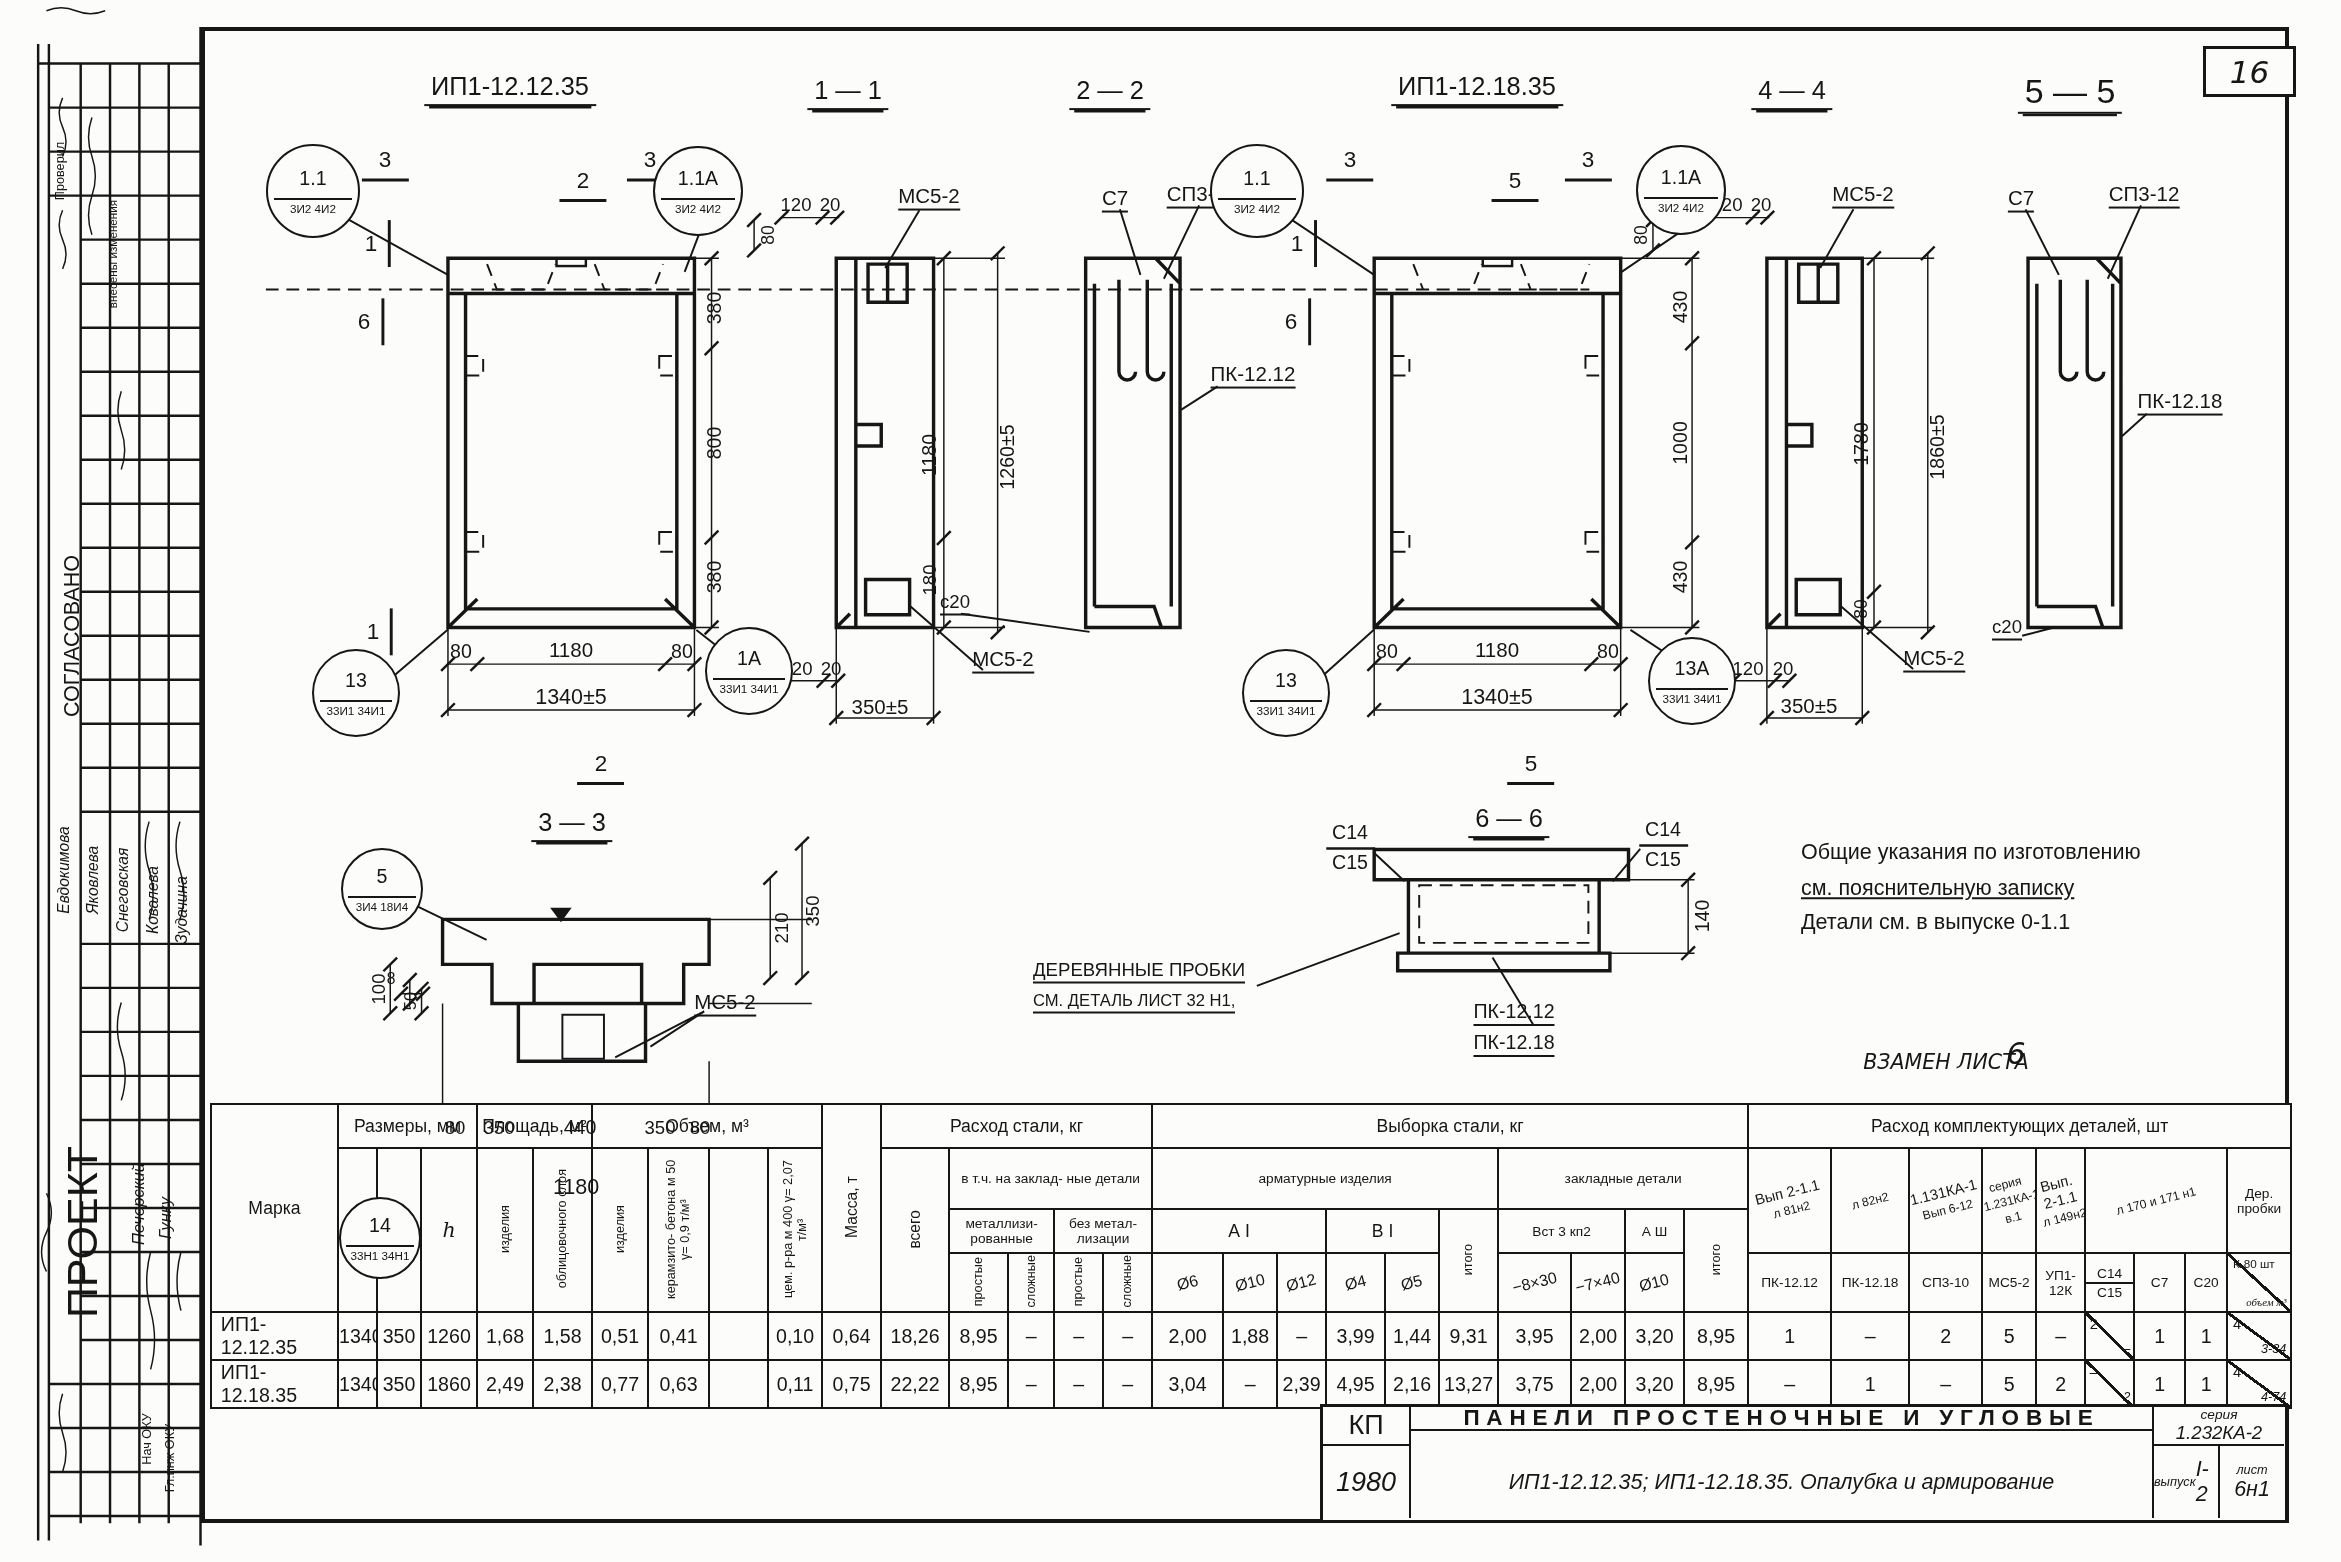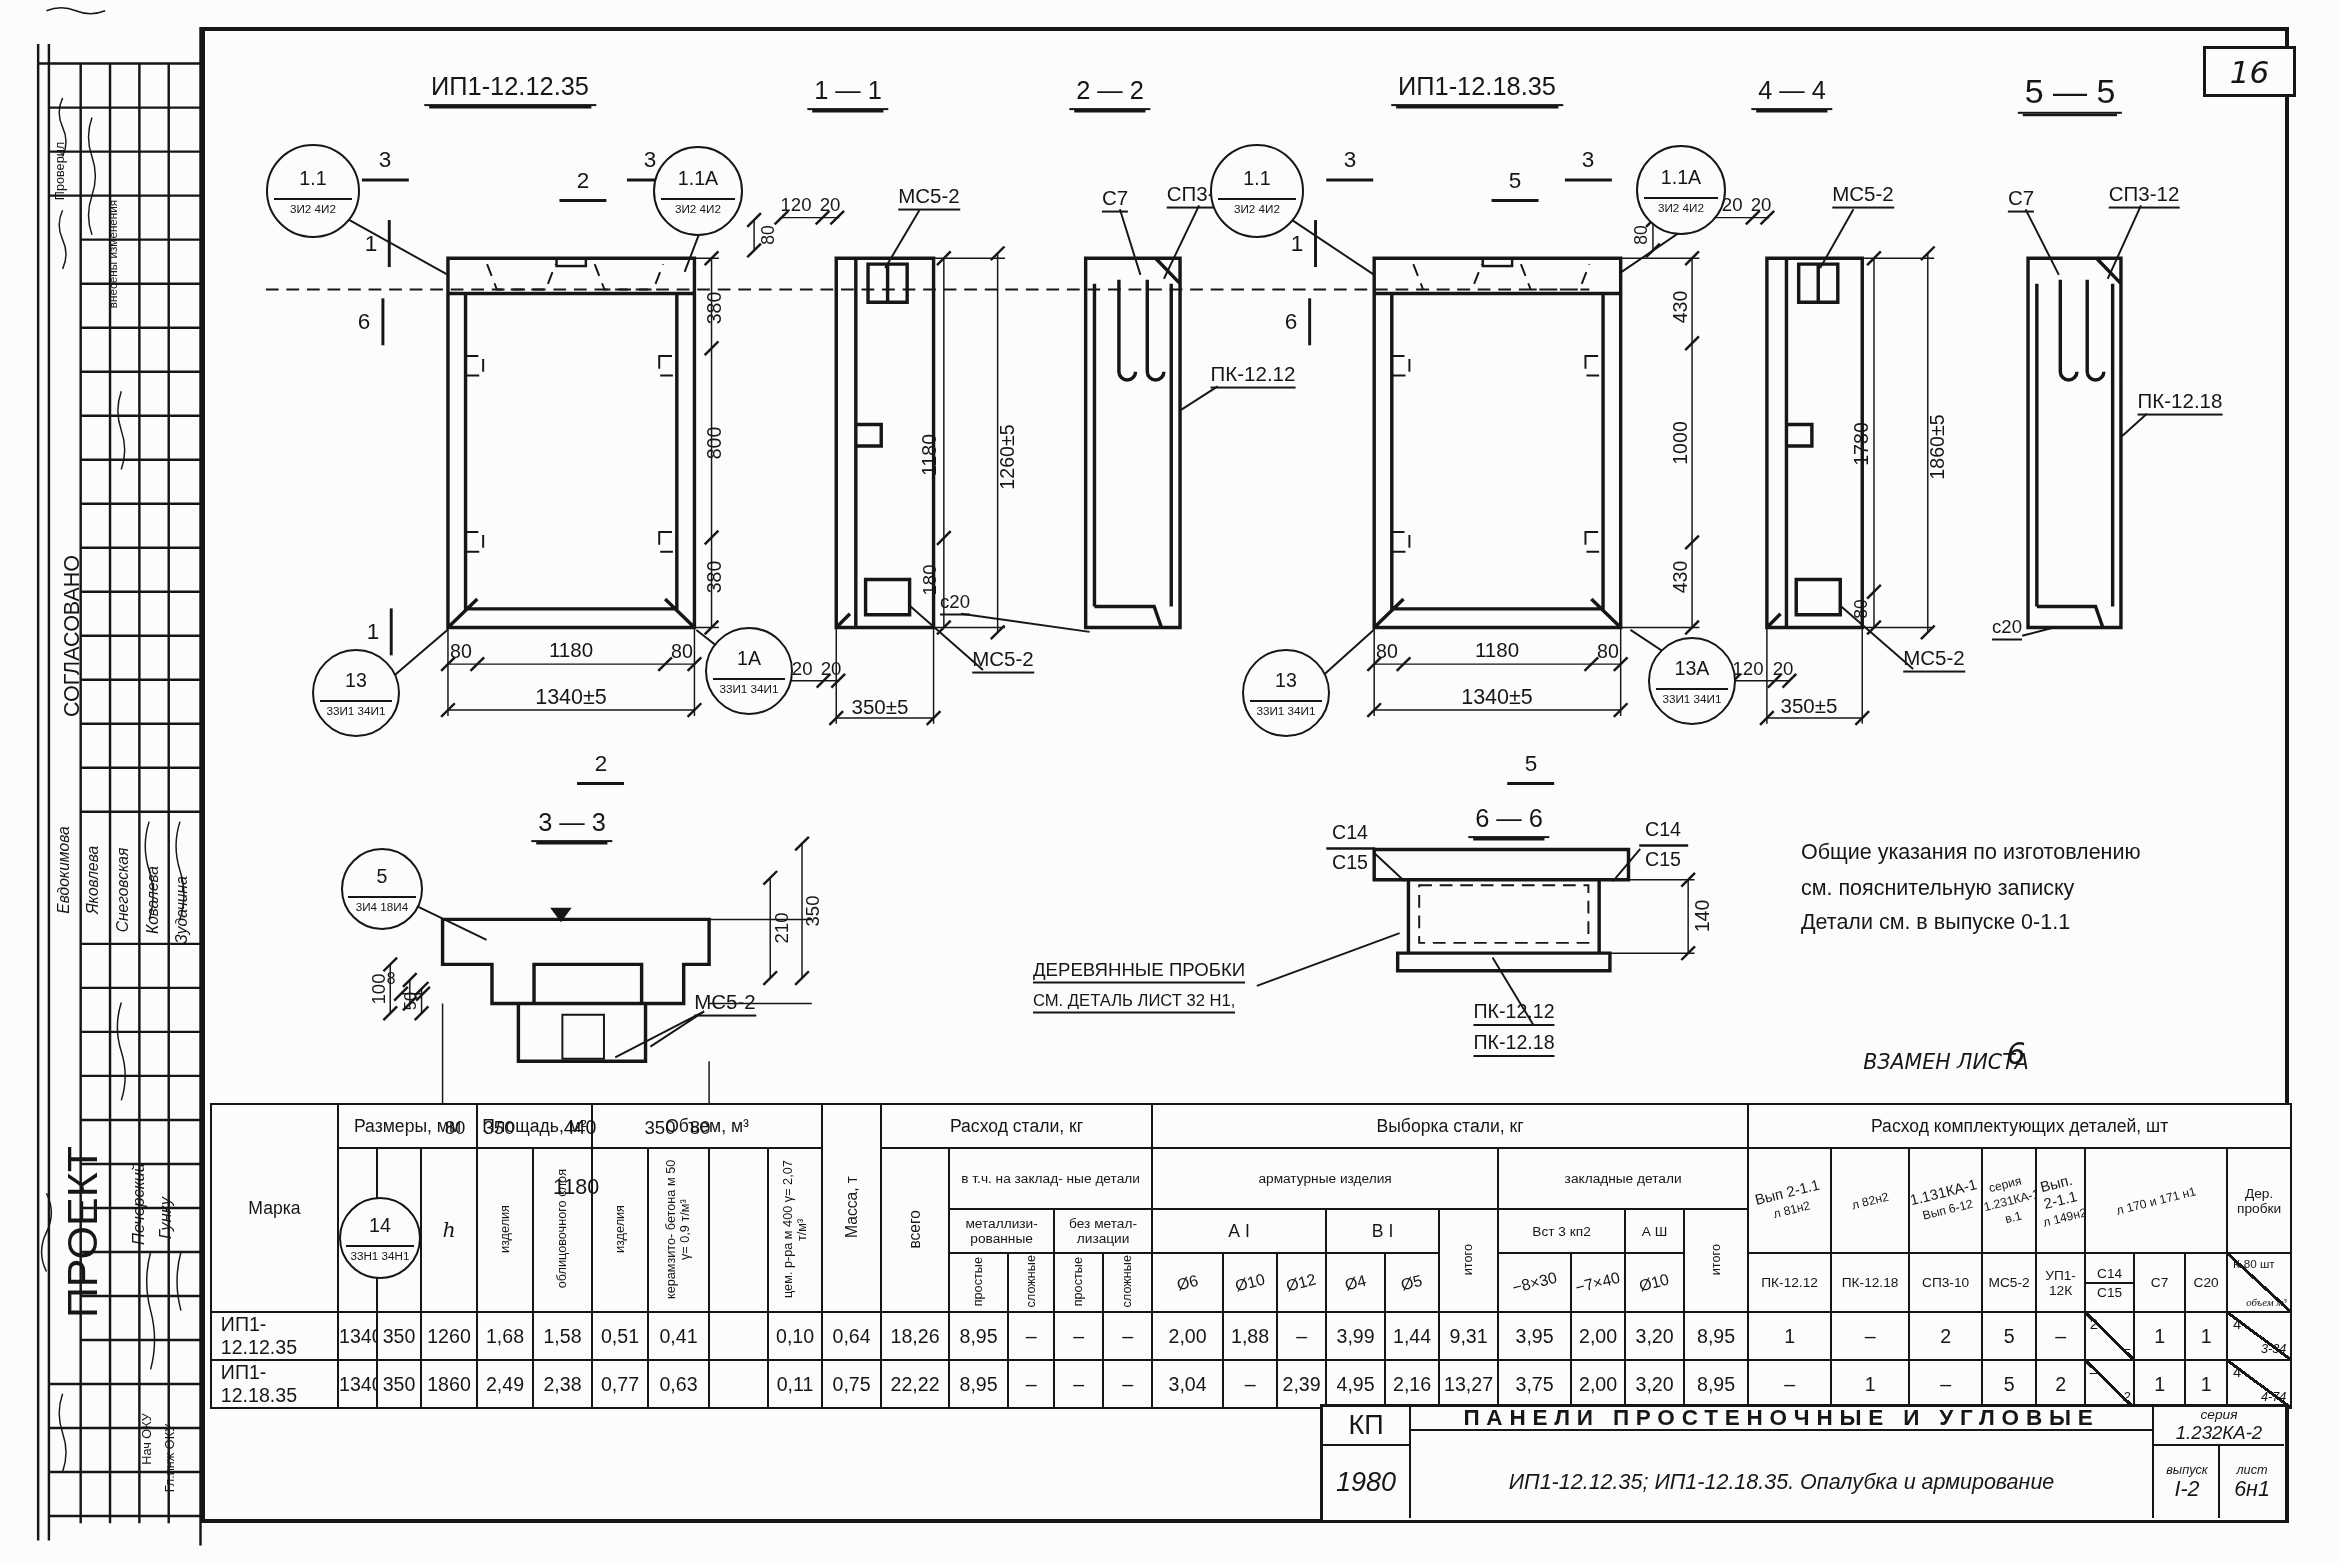--- a/index.html
+++ b/index.html
@@ -46,21 +46,21 @@
   .dg.hd .da{font-size:11.7px;}.dg.hd .db{font-size:10.8px;font-family:Liberation Serif, serif;}
   
   #tb{position:absolute;left:1320px;top:1404px;width:968px;height:119px;border:3.9px solid #161616;box-sizing:border-box;background:#fcfcfa;}
   #tb div{position:absolute;box-sizing:border-box;display:flex;align-items:center;justify-content:center;}
   .tb-kp{left:0;top:0;width:88px;height:39px;border-right:2.9px solid #161616;border-bottom:2.9px solid #161616;font-size:27px;}
   .tb-title{left:88px;top:0;width:741px;height:24px;border-bottom:2.9px solid #161616;font-size:22.5px;letter-spacing:6.8px;font-weight:bold;}
   .tb-series{left:829px;top:0;width:132px;height:39px;border-left:2.9px solid #161616;border-bottom:2.9px solid #161616;flex-direction:column;}
   .tb-series .a{font-size:13.7px;font-style:italic;}.tb-series .b{font-size:18.6px;font-style:italic;}
   .tb-year{left:0;top:39px;width:88px;height:72px;border-right:2.9px solid #161616;font-size:27px;font-style:italic;}
   .tb-sub{left:88px;top:39px;width:741px;height:72px;font-size:21.5px;font-style:italic;}
-  .tb-issue{left:829px;top:39px;width:68px;height:72px;border-left:2.9px solid #161616;flex-direction:column;}
+  .tb-issue{left:829px;top:39px;width:68px;height:72px;border-left:2.9px solid #161616;flex-direction:row;}
   .tb-sheet{left:895px;top:39px;width:66px;height:72px;border-left:2.9px solid #161616;flex-direction:column;}
   .tb-issue .a,.tb-sheet .a{font-size:12.7px;font-style:italic;}
   .tb-issue .b,.tb-sheet .b{font-size:21.5px;font-style:italic;}
 </style>
 </head>
 <body>
 
 <div id="sheet">
 
   <div id="frame"></div>
@@ -562,21 +562,21 @@
     <div class="lbl fu" style="left: 725px; top: 1004px; font-size: 20.5px;">МС5-2</div>
     <div class="lbl" style="left: 1350px; top: 833px; font-size: 19.6px;">С14</div>
     <div class="lbl" style="left: 1350px; top: 863px; font-size: 19.6px;">С15</div>
     <div class="lbl" style="left: 1663px; top: 830px; font-size: 19.6px;">С14</div>
     <div class="lbl" style="left: 1663px; top: 860px; font-size: 19.6px;">С15</div>
     <div class="lbl fu fl" style="left: 1033px; top: 972px; font-size: 18.6px;">ДЕРЕВЯННЫЕ ПРОБКИ</div>
     <div class="lbl fu fl" style="left: 1033px; top: 1003px; font-size: 16.6px;">СМ. ДЕТАЛЬ ЛИСТ 32 Н1,</div>
     <div class="lbl fu" style="left: 1514px; top: 1014px; font-size: 19.6px;">ПК-12.12</div>
     <div class="lbl fu" style="left: 1514px; top: 1045px; font-size: 19.6px;">ПК-12.18</div>
     <div class="lbl fl" style="left: 1801px; top: 853px; font-size: 21.5px;">Общие указания по изготовлению</div>
-    <div class="lbl fl" style="left: 1801px; top: 889px; font-size: 21.5px;">см. пояснительную записку</div>
+    <div class="lbl fl" style="left: 1801px; top: 889px; font-size: 21.5px; text-decoration: underline;">см. пояснительную записку</div>
     <div class="lbl fl" style="left: 1801px; top: 923px; font-size: 21.5px;">Детали см. в выпуске 0-1.1</div>
     <div class="lbl fh" style="left: 1946px; top: 1062px; font-size: 20.5px;">ВЗАМЕН ЛИСТА</div>
     <div class="lbl fh" style="left: 2016px; top: 1054px; font-size: 30px;">6</div>
     <div class="lbl fr" style="left: 73px; top: 636px; font-size: 21.5px;">СОГЛАСОВАНО</div>
     <div class="lbl fr" style="left: 82px; top: 1232px; font-size: 43px;">ПРОЕКТ</div>
     <div class="lbl fr" style="left: 60px; top: 171px; font-size: 12.7px;">Проверил</div>
     <div class="lbl fr" style="left: 113px; top: 254px; font-size: 11.7px;">внесены изменения</div>
     <div class="lbl fr fi" style="left: 64px; top: 870px; font-size: 15.6px;">Евдокимова</div>
     <div class="lbl fr fi" style="left: 93px; top: 880px; font-size: 15.6px;">Яковлева</div>
     <div class="lbl fr fi" style="left: 123px; top: 890px; font-size: 15.6px;">Снеговская</div>

